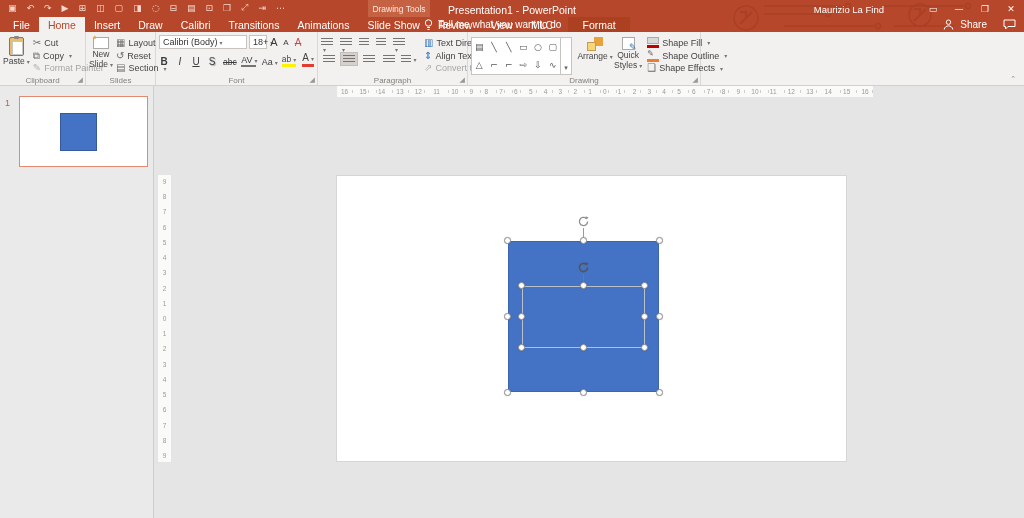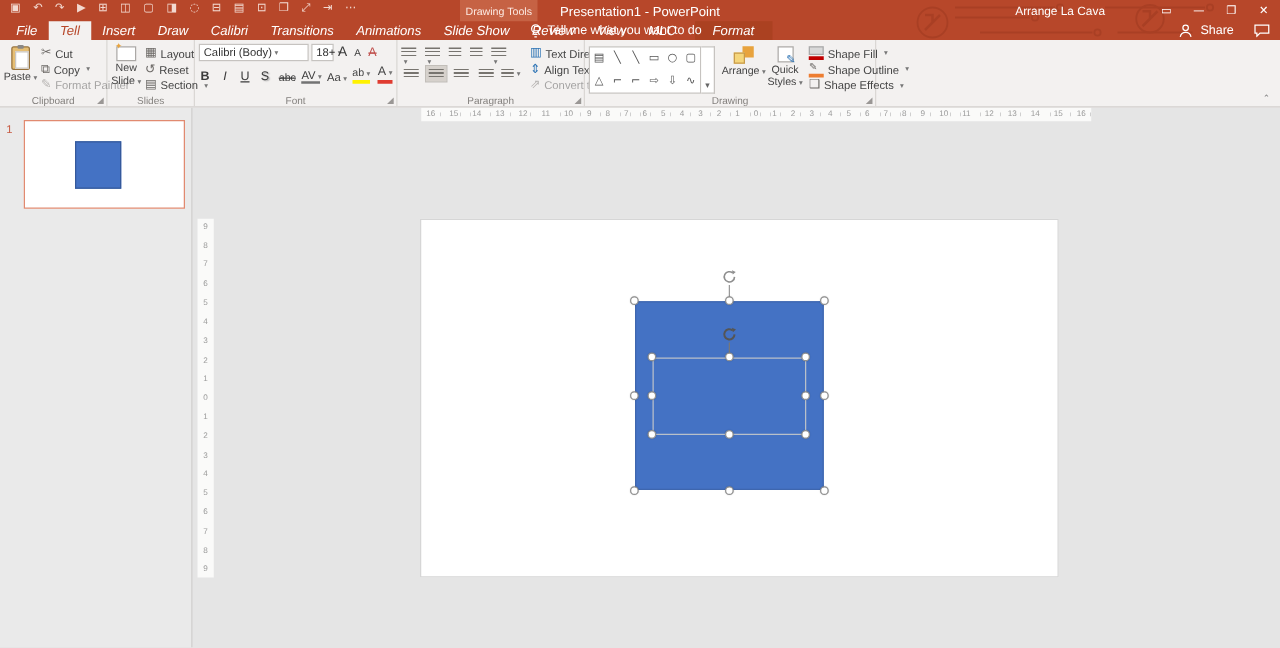--- a/index.html
+++ b/index.html
@@ -12,21 +12,21 @@
   .circuit { position:absolute; right:0; top:0; height:32px; width:300px; opacity:.55; pointer-events:none; }
   .qat { position:absolute; left:8px; top:2px; display:flex; gap:10px; align-items:center; font-family:"DejaVu Sans",sans-serif; font-size:9px; color:#F3D9D0; }
   .qat span { cursor:default; }
   .doc-title { position:absolute; left:50%; top:4px; transform:translateX(-50%); font-size:10.5px; color:#fff; white-space:nowrap; }
   .ctx-header { position:absolute; left:368px; top:0; width:62px; height:17px; background:#C66244; display:flex; align-items:center; justify-content:center; font-size:8.5px; color:#FCE9E2; }
   .user-name { position:absolute; right:140px; top:4px; font-size:9.5px; color:#fff; }
   .winbtns { position:absolute; right:0; top:0; display:flex; }
   .winbtns span { width:26px; height:17px; display:flex; align-items:center; justify-content:center; font-size:9px; font-family:"DejaVu Sans",sans-serif; }
 
   
-  .tabs { position:absolute; left:4px; top:17px; height:15px; display:flex; align-items:stretch; font-size:10.5px; z-index:31;font-style:italic; }
+  .tabs { position:absolute; left:4px; top:17px; height:15px; display:flex; align-items:stretch; font-size:10.5px; z-index:31; }
   .tab { padding:0 9px; display:flex; align-items:center; color:#fff; white-space:nowrap; cursor:default; }
   .tab.active { background:#F3F1F0; color:#B7472A; }
   .tab.contextual { background:#AB4121; margin-left:6px; width:62px; justify-content:center; }
   .tellme { position:absolute; left:424px; top:17px; height:15px; display:flex; align-items:center; gap:5px; font-size:10px; color:#fff; z-index:31; }
   .share-area { position:absolute; right:8px; top:17px; height:15px; display:flex; align-items:center; gap:6px; font-size:10px; color:#fff; z-index:31; }
   .share-area .lbl { margin-right:10px; }
 
   
   .ribbon { position:absolute; left:0; top:32px; width:1024px; height:54px; background:#F3F1F0; border-bottom:1px solid #D3D0CD; display:flex; z-index:20; color:#444; }
   .group { position:relative; height:100%; border-right:1px solid #DAD7D4; padding:3px 3px 11px 3px; display:flex; gap:3px; }
@@ -123,33 +123,33 @@
         <span class="glyph">❐</span>
         <span class="glyph">⤢</span>
         <span class="glyph">⇥</span>
         <span class="glyph">⋯</span>
       </div>
 
     <div class="ctx-header">Drawing Tools</div>
 
     <div class="doc-title">Presentation1  -  PowerPoint</div>
 
-    <div class="user-name">Arrange La Cava</div>
+    <div class="user-name">Maurizio La Find</div>
 
     <div class="winbtns">
       <span class="glyph">▭</span>
       <span class="glyph">—</span>
       <span class="glyph">❐</span>
       <span class="glyph">✕</span>
     </div>
   </div>
 
   <div class="tabs">
     <div class="tab">File</div>
-    <div class="tab active">Tell</div>
+    <div class="tab active">Home</div>
     <div class="tab">Insert</div>
     <div class="tab">Draw</div>
     <div class="tab">Calibri</div>
     <div class="tab">Transitions</div>
     <div class="tab">Animations</div>
     <div class="tab">Slide Show</div>
     <div class="tab">Review</div>
     <div class="tab">View</div>
     <div class="tab">MLC</div>
     <div class="tab contextual">Format</div>

